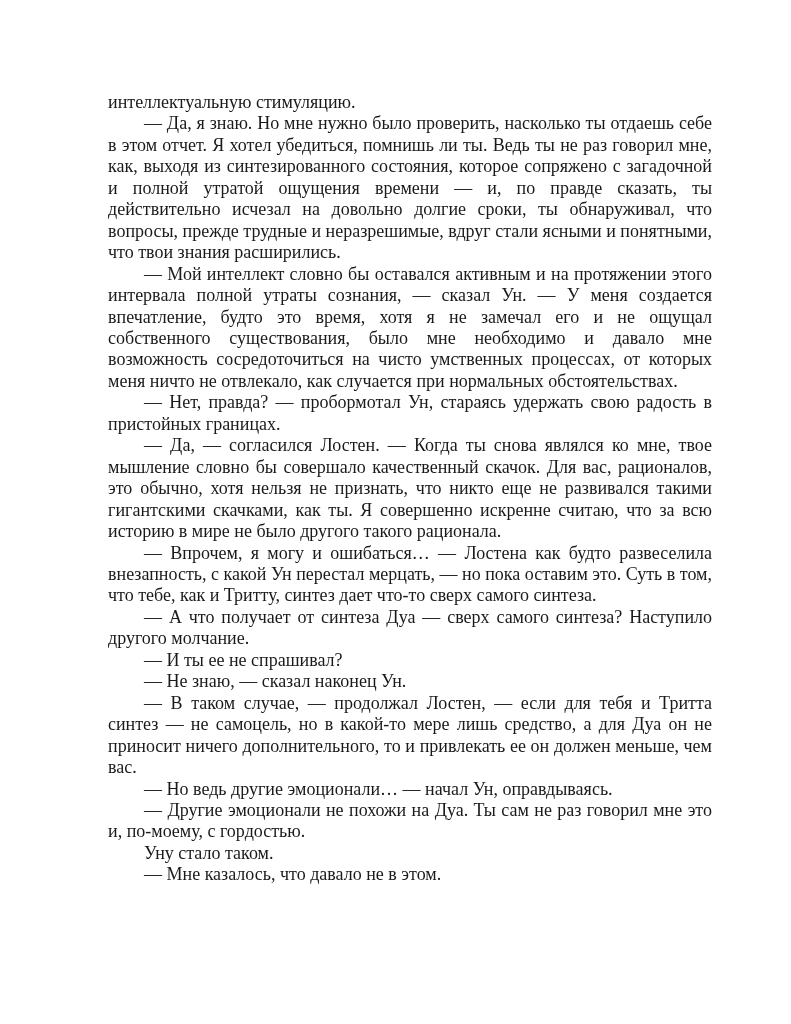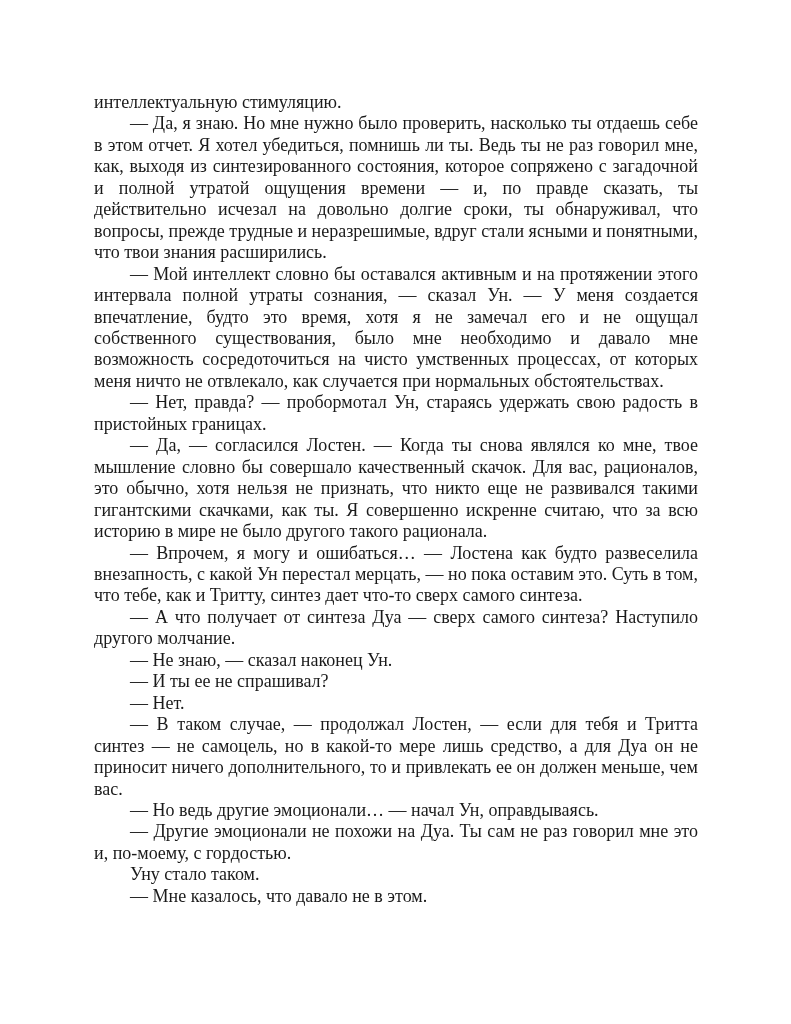--- a/index.html
+++ b/index.html
@@ -1,19 +1,19 @@
 <!DOCTYPE html>
 <html><head>
 <meta charset="utf-8">
 <style>
   html, body { margin: 0; padding: 0; background: #ffffff; }
   body { width: 791px; height: 1024px; position: relative; overflow: hidden; }
   .page {
     position: absolute;
-    left: 94px;
+    left: 108px;
     top: 92px;
     width: 604px;
     font-family: "Liberation Serif", serif;
     font-size: 18px;
     line-height: 21.45px;
     color: #1a1a1a;
   }
   .page p { margin: 0; text-align: justify; text-indent: 36px; }
   .page p.noindent { text-indent: 0; }
 </style>
@@ -21,21 +21,20 @@
 <body>
 
 <div class="page">
   <p class="noindent">интеллектуальную стимуляцию.</p>
   <p>— Да, я знаю. Но мне нужно было проверить, насколько ты отдаешь себе в этом отчет. Я хотел убедиться, помнишь ли ты. Ведь ты не раз говорил мне, как, выходя из синтезированного состояния, которое сопряжено с загадочной и полной утратой ощущения времени — и, по правде сказать, ты действительно исчезал на довольно долгие сроки, ты обнаруживал, что вопросы, прежде трудные и неразрешимые, вдруг стали ясными и понятными, что твои знания расширились.</p>
   <p>— Мой интеллект словно бы оставался активным и на протяжении этого интервала полной утраты сознания, — сказал Ун. — У меня создается впечатление, будто это время, хотя я не замечал его и не ощущал собственного существования, было мне необходимо и давало мне возможность сосредоточиться на чисто умственных процессах, от которых меня ничто не отвлекало, как случается при нормальных обстоятельствах.</p>
   <p>— Нет, правда? — пробормотал Ун, стараясь удержать свою радость в пристойных границах.</p>
   <p>— Да, — согласился Лостен. — Когда ты снова являлся ко мне, твое мышление словно бы совершало качественный скачок. Для вас, рационалов, это обычно, хотя нельзя не признать, что никто еще не развивался такими гигантскими скачками, как ты. Я совершенно искренне считаю, что за всю историю в мире не было другого такого рационала.</p>
   <p>— Впрочем, я могу и ошибаться… — Лостена как будто развеселила внезапность, с какой Ун перестал мерцать, — но пока оставим это. Суть в том, что тебе, как и Тритту, синтез дает что-то сверх самого синтеза.</p>
   <p>— А что получает от синтеза Дуа — сверх самого синтеза? Наступило другого молчание.</p>
+  <p>— И ты ее не спрашивал?</p>
   <p>— Не знаю, — сказал наконец Ун.</p>
-  <p>— И ты ее не спрашивал?</p>
-  <p>— Нет.</p>
   <p>— В таком случае, — продолжал Лостен, — если для тебя и Тритта синтез — не самоцель, но в какой-то мере лишь средство, а для Дуа он не приносит ничего дополнительного, то и привлекать ее он должен меньше, чем вас.</p>
   <p>— Но ведь другие эмоционали… — начал Ун, оправдываясь.</p>
   <p>— Другие эмоционали не похожи на Дуа. Ты сам не раз говорил мне это и, по-моему, с гордостью.</p>
   <p>Уну стало таком.</p>
   <p>— Мне казалось, что давало не в этом.</p>
 </div>
 
 </body></html>

